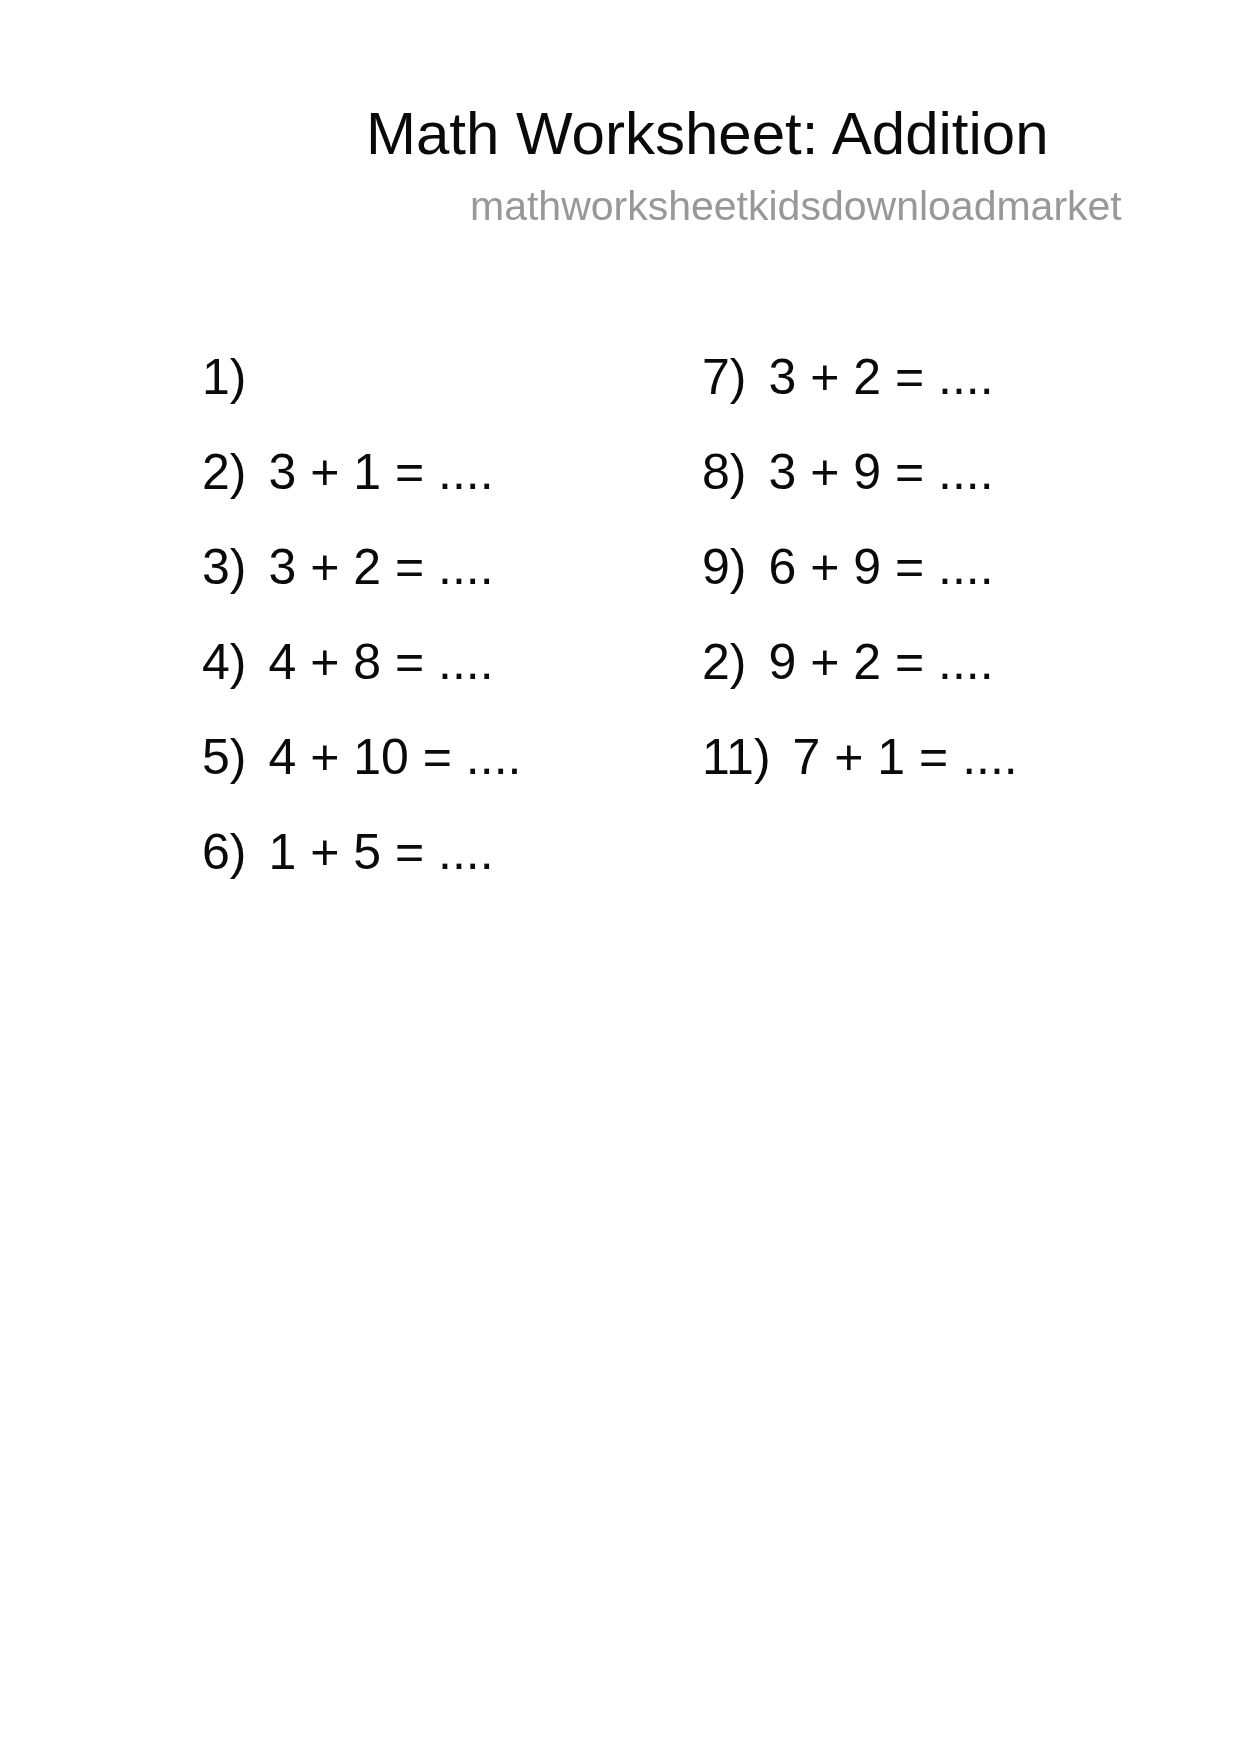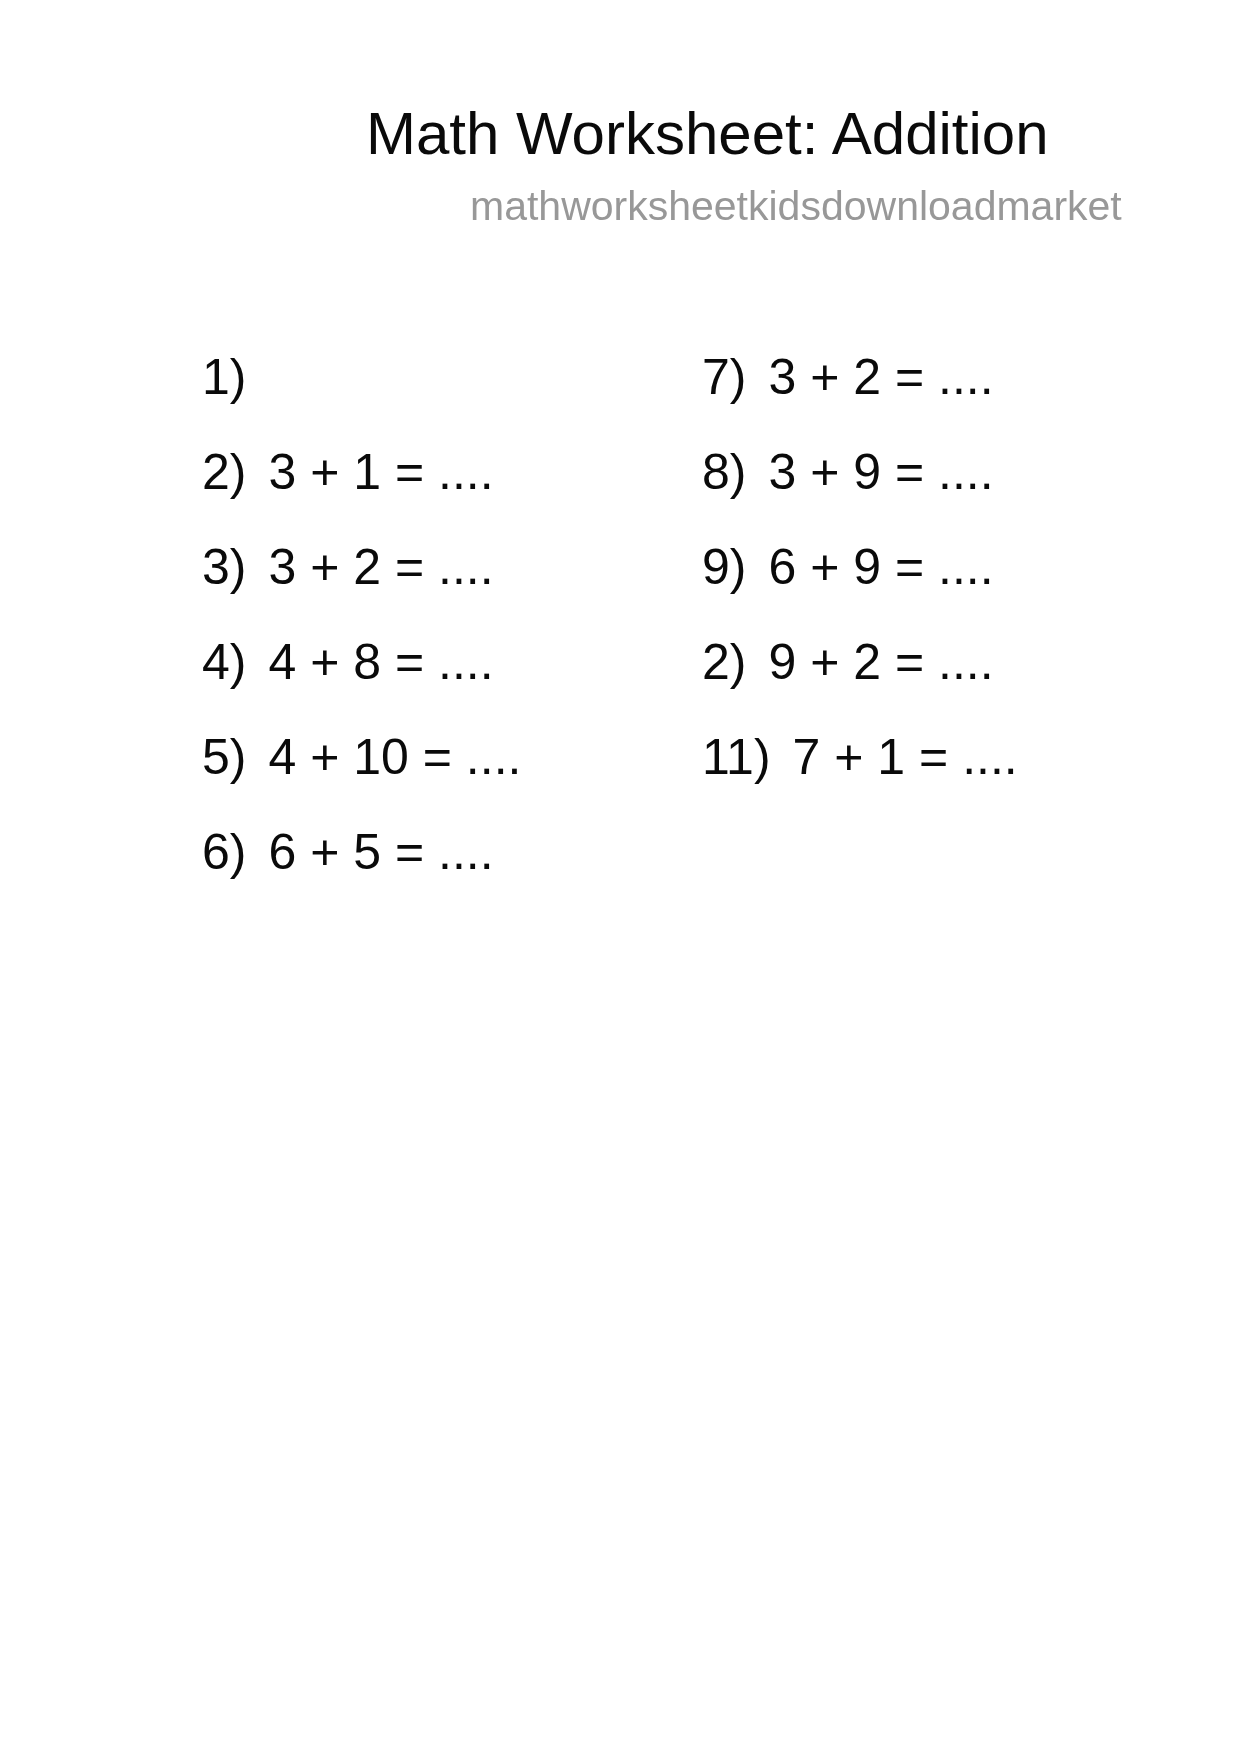--- a/index.html
+++ b/index.html
@@ -82,21 +82,21 @@
     <div class="problem-row">
       <span class="problem-number">4)</span>
       <span class="problem-expression">4 + 8 = ....</span>
     </div>
     <div class="problem-row">
       <span class="problem-number">5)</span>
       <span class="problem-expression">4 + 10 = ....</span>
     </div>
     <div class="problem-row">
       <span class="problem-number">6)</span>
-      <span class="problem-expression">6 + 5 = ....</span>
+      <span class="problem-expression">1 + 5 = ....</span>
     </div>
   </div>
 
   <div class="col col-right">
     <div class="problem-row">
       <span class="problem-number">7)</span>
       <span class="problem-expression">3 + 2 = ....</span>
     </div>
     <div class="problem-row">
       <span class="problem-number">8)</span>

